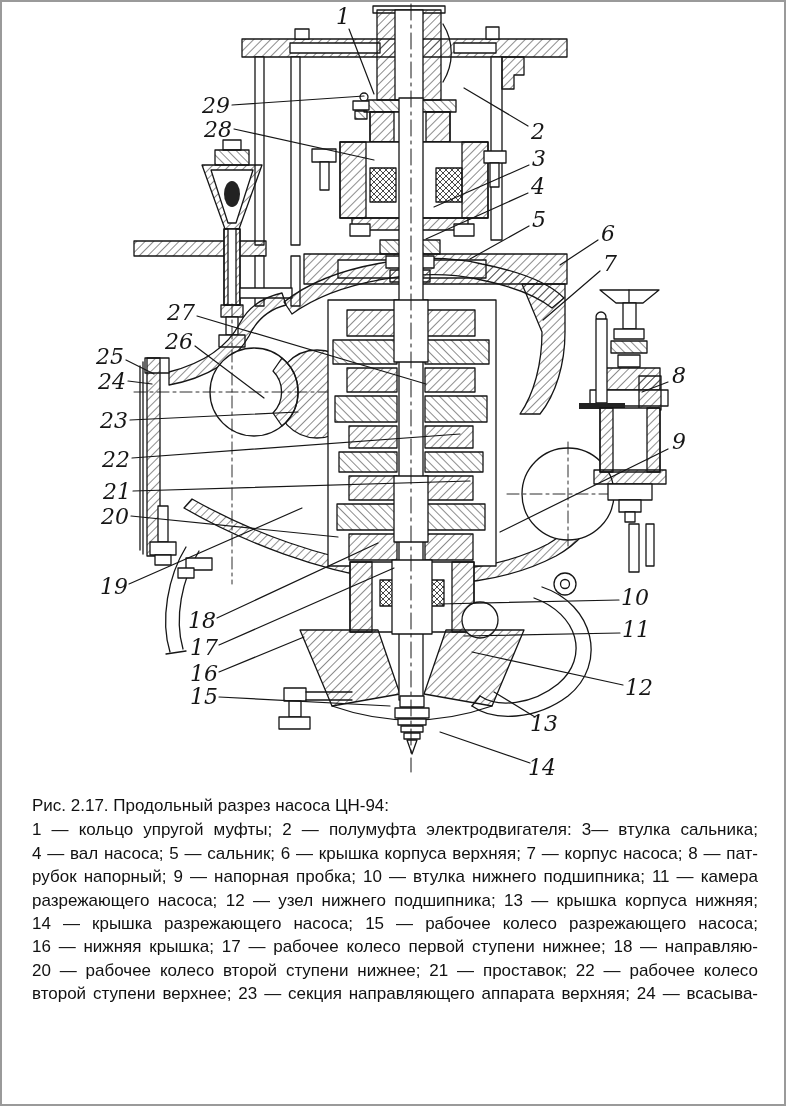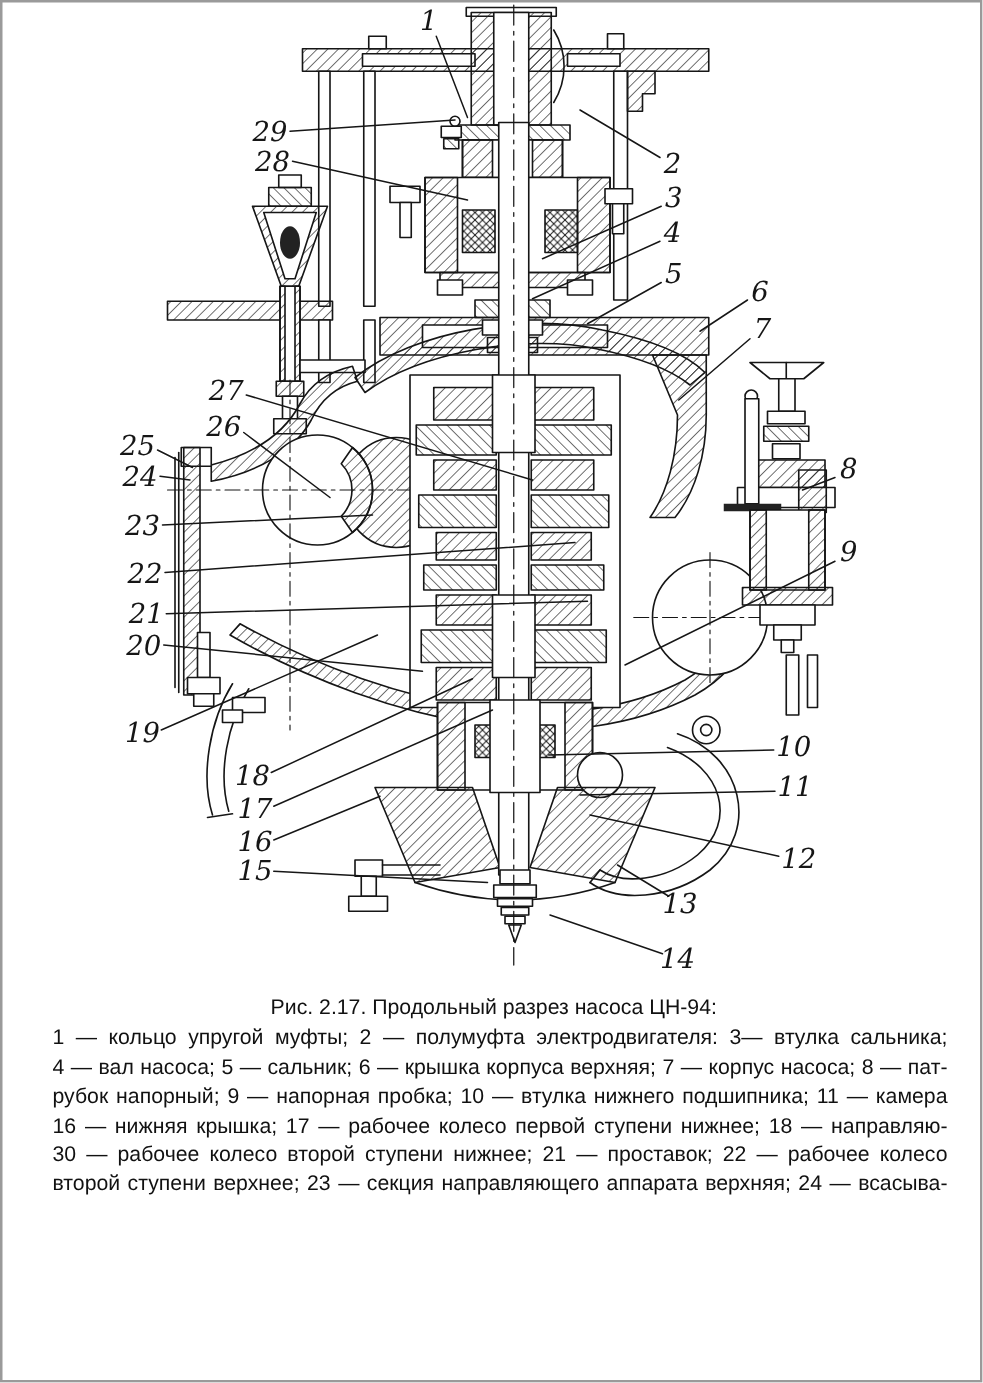--- a/index.html
+++ b/index.html
@@ -10,22 +10,22 @@
   }
   #drawing{position:absolute;top:0;left:0;}
   .callout-num{
     font-family:"DejaVu Serif",serif;font-style:italic;
     font-size:22px;fill:#161616;
   }
   #caption{
     position:absolute;top:792px;left:30px;right:26px;
     font-size:17px;line-height:23.4px;color:#111;
   }
-  #caption-title{text-align:center;margin-bottom:1px;}
-  .cap-line{text-align:justify;text-align-last:justify;white-space:normal;margin-left:10px;}
+  #caption-title{margin-bottom:1px;}
+  .cap-line{text-align:justify;text-align-last:justify;white-space:normal;}
   .cap-line.last{text-align-last:left;}
 </style>
 </head>
 <body>
 
 <div id="page">
 
 <svg id="drawing" width="786" height="790" viewBox="0 0 786 790">
   <defs>
     <pattern id="h1" width="6" height="6" patternUnits="userSpaceOnUse" patternTransform="rotate(45)">
@@ -309,19 +309,21 @@
         </g>
   </g>
 </svg>
 
 <div id="caption">
   <div id="caption-title">Рис. 2.17. Продольный разрез насоса ЦН-94:</div>
   <div id="caption-legend">
         <div class="cap-line">1 — кольцо упругой муфты; 2 — полумуфта электродвигателя: 3— втулка сальника;</div>
         <div class="cap-line">4 — вал насоса; 5 — сальник; 6 — крышка корпуса верхняя; 7 — корпус насоса; 8 — пат-</div>
         <div class="cap-line">рубок напорный; 9 — напорная пробка; 10 — втулка нижнего подшипника; 11 — камера</div>
+        <div class="cap-line">разрежающего насоса; 12 — узел нижнего подшипника; 13 — крышка корпуса нижняя;</div>
+        <div class="cap-line">14 — крышка разрежающего насоса; 15 — рабочее колесо разрежающего насоса;</div>
         <div class="cap-line">16 — нижняя крышка; 17 — рабочее колесо первой ступени нижнее; 18 — направляю-</div>
-        <div class="cap-line">30 — рабочее колесо второй ступени нижнее; 21 — проставок; 22 — рабочее колесо</div>
+        <div class="cap-line">20 — рабочее колесо второй ступени нижнее; 21 — проставок; 22 — рабочее колесо</div>
         <div class="cap-line">второй ступени верхнее; 23 — секция направляющего аппарата верхняя; 24 — всасыва-</div>
       </div>
 </div>
 
 </div>
 
 </body></html>

